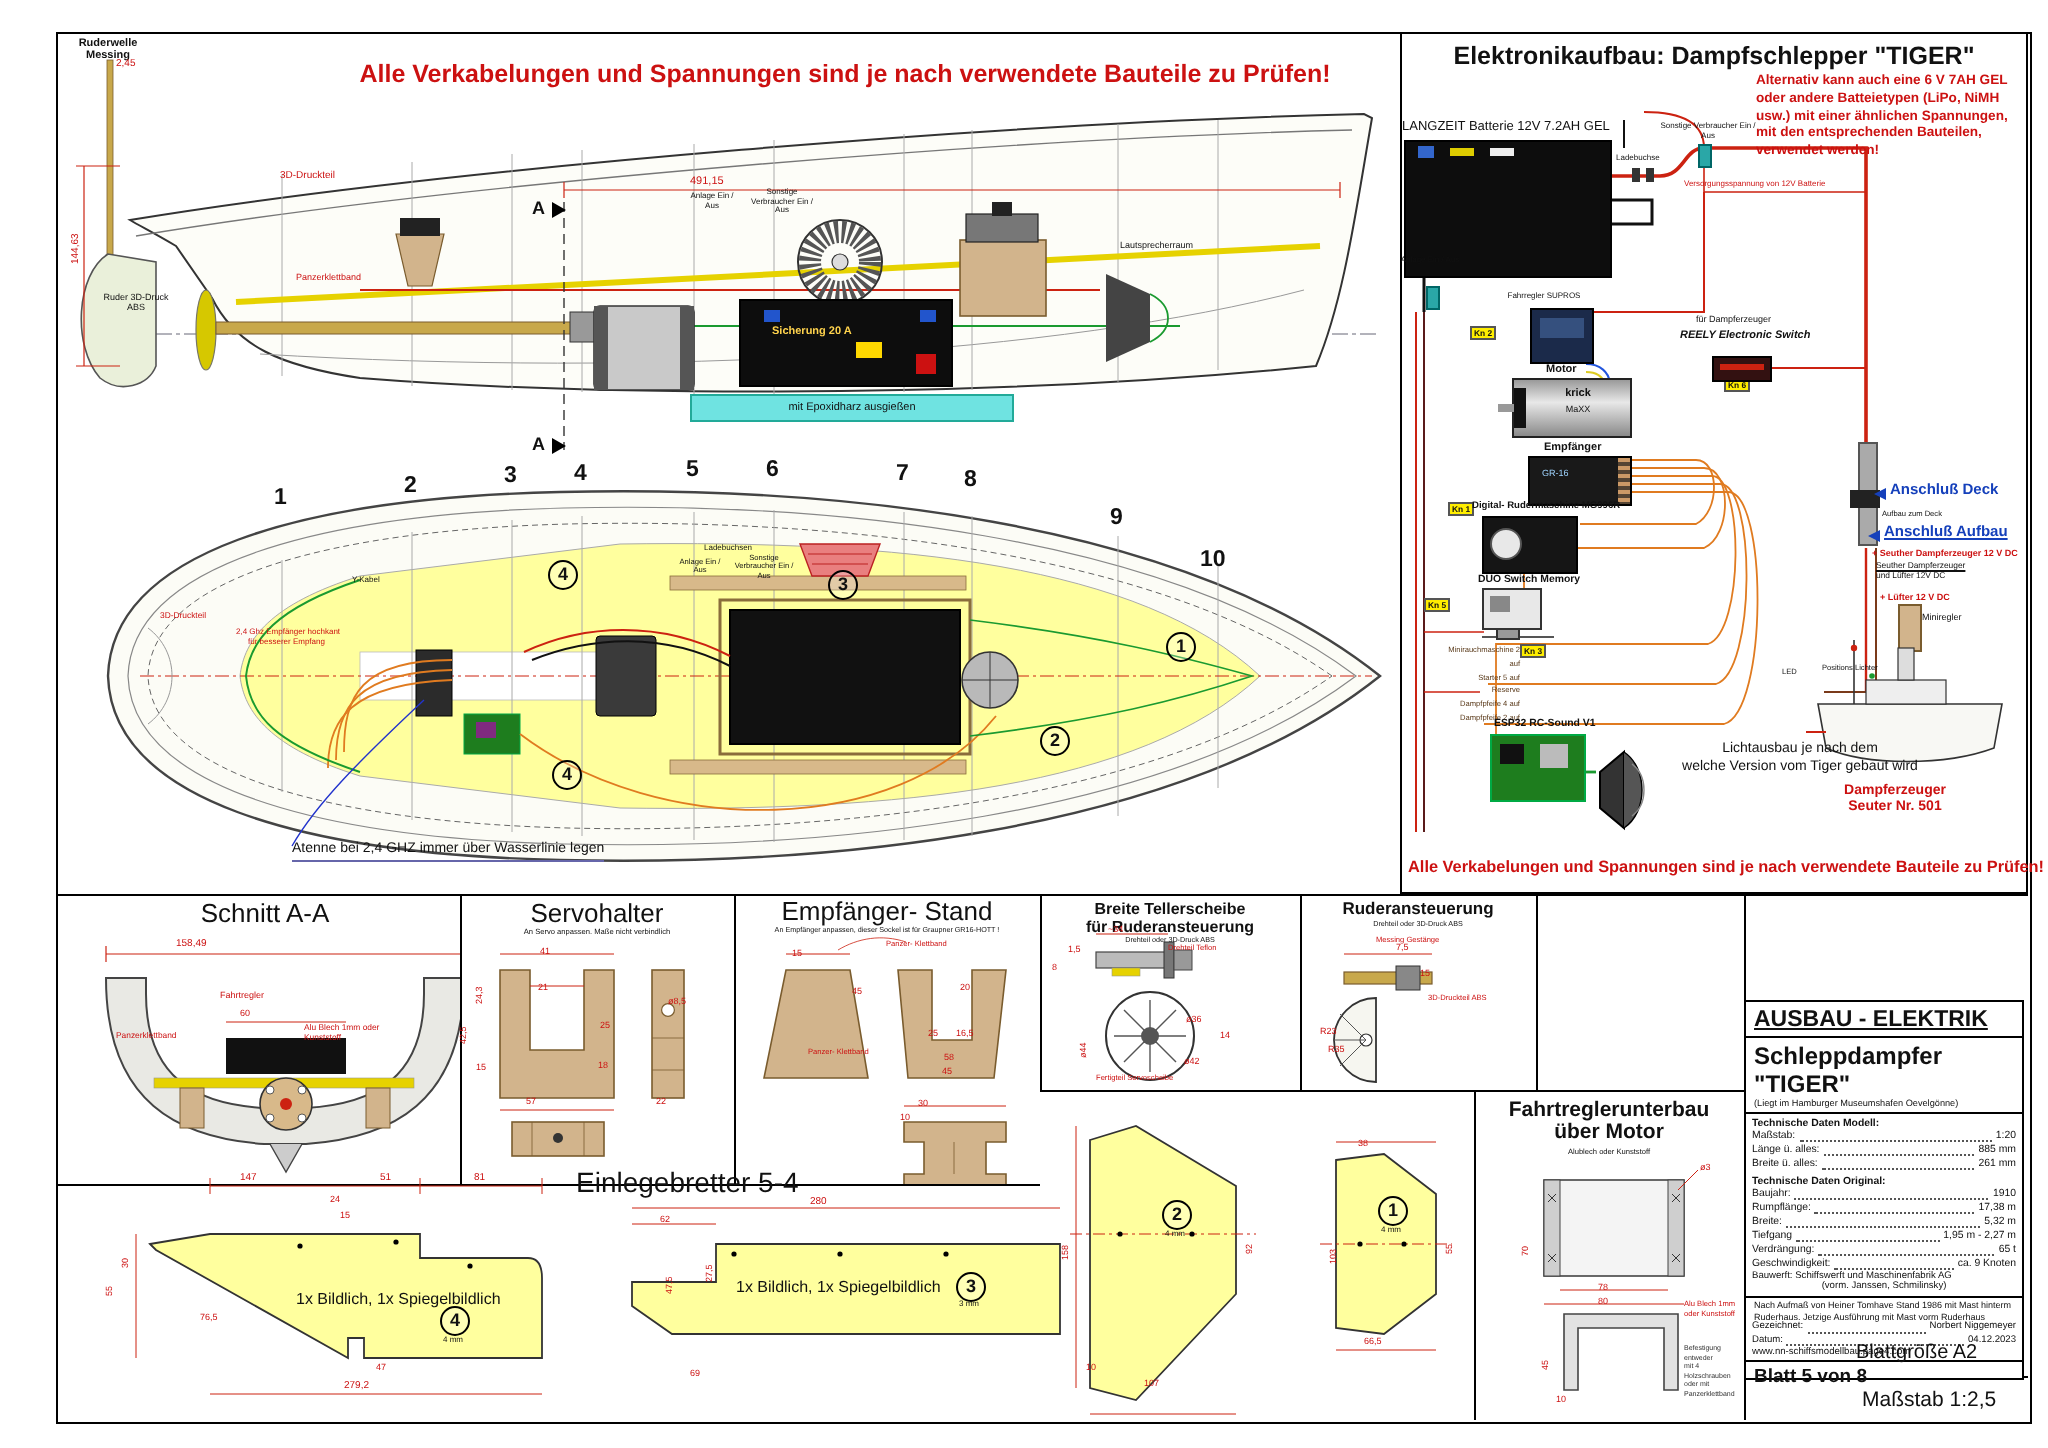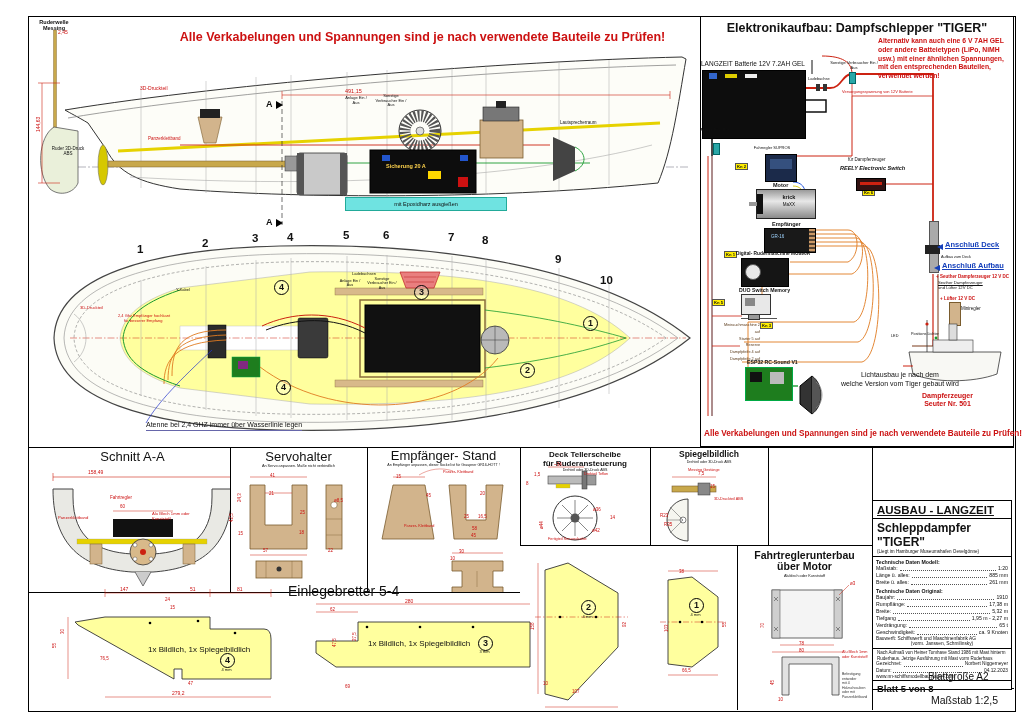--- a/index.html
+++ b/index.html
@@ -299,21 +299,21 @@
   </div>
   <svg style="left:798px;top:368px;" width="34" height="54" viewBox="0 0 34 54">
     <polygon points="2,18 14,8 14,46 2,36" fill="#333" stroke="#000"></polygon>
     <path d="M14,8 C26,16 26,38 14,46" fill="#555" stroke="#000" stroke-width="0.7"></path>
     <path d="M18,14 C26,20 26,34 18,40" fill="none" stroke="#888" stroke-width="0.7"></path>
   </svg>
 
   <div style="position:absolute;left:929px;top:221px;width:8px;height:50px;background:#aaa;border:0.5px solid #555;"></div>
   <div style="position:absolute;left:925px;top:245px;width:15px;height:9px;background:#222;"></div>
   <div class="tri-l" style="left:937px;top:244px;"></div>
-  <div class="t b blue" style="left:945px;top:241px;font-size:7.5px;text-decoration:underline;">Anschluß Deck</div>
+  <div class="t b blue" style="left:945px;top:241px;font-size:7.5px;">Anschluß Deck</div>
   <div class="t" style="left:941px;top:255px;font-size:3.8px;">Aufbau zum Deck</div>
   <div class="tri-l" style="left:934px;top:265px;"></div>
   <div class="t b blue" style="left:942px;top:262px;font-size:7.5px;text-decoration:underline;">Anschluß Aufbau</div>
   <div class="t b red" style="left:936px;top:274px;font-size:4.5px;">+ Seuther Dampferzeuger 12 V DC</div>
   <div class="t" style="left:938px;top:281px;font-size:4.2px;text-decoration:underline;">Seuther Dampferzeuger</div>
   <div class="t" style="left:938px;top:286px;font-size:4.2px;">und Lüfter 12V DC</div>
   <div class="t b red" style="left:940px;top:296px;font-size:4.5px;">+ Lüfter 12 V DC</div>
   <div style="position:absolute;left:949px;top:302px;width:10px;height:22px;background:#d2b48c;border:1px solid #7a5c2e;"></div>
   <div class="t" style="left:961px;top:306px;font-size:4.5px;">Miniregler</div>
 
@@ -402,21 +402,21 @@
   <div class="t red" style="left:396px;top:474px;font-size:4.5px;">15</div>
   <div class="t red" style="left:426px;top:493px;font-size:4.5px;">45</div>
   <div class="t red" style="left:480px;top:491px;font-size:4.5px;">20</div>
   <div class="t red" style="left:464px;top:514px;font-size:4.5px;">25</div>
   <div class="t red" style="left:478px;top:514px;font-size:4.5px;">16,5</div>
   <div class="t red" style="left:472px;top:526px;font-size:4.5px;">58</div>
   <div class="t red" style="left:471px;top:533px;font-size:4.5px;">45</div>
   <div class="t red" style="left:459px;top:549px;font-size:4.5px;">30</div>
   <div class="t red" style="left:450px;top:556px;font-size:4.5px;">10</div>
 
-  <div class="t b c" style="left:520px;top:450px;width:130px;font-size:8px;">Deck Tellerscheibe</div>
+  <div class="t b c" style="left:520px;top:450px;width:130px;font-size:8px;">Breite Tellerscheibe</div>
   <div class="t b c" style="left:520px;top:459px;width:130px;font-size:8px;">für Ruderansteuerung</div>
   <div class="t c" style="left:520px;top:468px;width:130px;font-size:3.6px;">Drehteil oder 3D-Druck ABS</div>
   <svg style="left:520px;top:447px;" width="130" height="98" viewBox="0 0 130 98">
     <rect x="28" y="29" width="36" height="8" fill="#bbb" stroke="#444" stroke-width="0.6"></rect>
     <rect x="62" y="24" width="5" height="18" fill="#777" stroke="#333" stroke-width="0.5"></rect>
     <rect x="67" y="28" width="9" height="10" fill="#999" stroke="#444" stroke-width="0.5"></rect>
     <rect x="36" y="37" width="14" height="4" fill="#e6d200" stroke="#998" stroke-width="0.3"></rect>
     <circle cx="55" cy="71" r="22" fill="#fff" stroke="#333" stroke-width="1"></circle>
     <g stroke="#555" stroke-width="0.7">
       <line x1="55" y1="53" x2="55" y2="89"></line>
@@ -430,21 +430,21 @@
   <div class="t red" style="left:554px;top:462px;font-size:4.5px;">~34</div>
   <div class="t red" style="left:584px;top:472px;font-size:3.8px;">Drehteil Teflon</div>
   <div class="t red" style="left:534px;top:472px;font-size:4.5px;">1,5</div>
   <div class="t red" style="left:526px;top:481px;font-size:4.5px;">8</div>
   <div class="t red" style="left:593px;top:507px;font-size:4.5px;">ø36</div>
   <div class="t red rot" style="left:539px;top:529px;font-size:4.5px;">ø44</div>
   <div class="t red" style="left:592px;top:528px;font-size:4.5px;">ø42</div>
   <div class="t red" style="left:610px;top:515px;font-size:4.5px;">14</div>
   <div class="t red" style="left:548px;top:537px;font-size:3.8px;">Fertigteil Servoscheibe</div>
 
-  <div class="t b c" style="left:650px;top:450px;width:118px;font-size:8.5px;">Spiegelbildlich</div>
+  <div class="t b c" style="left:650px;top:450px;width:118px;font-size:8.5px;">Ruderansteuerung</div>
   <div class="t c" style="left:650px;top:460px;width:118px;font-size:3.6px;">Drehteil oder 3D-Druck ABS</div>
   <svg style="left:650px;top:447px;" width="118" height="98" viewBox="0 0 118 98">
     <rect x="22" y="39" width="44" height="6" fill="#c8a84b" stroke="#7a5c2e" stroke-width="0.6"></rect>
     <rect x="48" y="36" width="12" height="12" fill="#888" stroke="#333" stroke-width="0.5"></rect>
     <path d="M38,52 A21,21 0 1 0 38,94 Z" fill="#f6f6f0" stroke="#333" stroke-width="0.9"></path>
     <circle cx="33" cy="73" r="3" fill="#fff" stroke="#333" stroke-width="0.6"></circle>
     <line x1="33" y1="73" x2="20" y2="60" stroke="#555" stroke-width="0.5"></line>
     <line x1="33" y1="73" x2="17" y2="73" stroke="#555" stroke-width="0.5"></line>
     <line x1="33" y1="73" x2="20" y2="86" stroke="#555" stroke-width="0.5"></line>
     <line x1="22" y1="30" x2="66" y2="30" stroke="#cc2211" stroke-width="0.5"></line>
@@ -552,21 +552,21 @@
   <div class="t red" style="left:543px;top:681px;font-size:4.5px;">10</div>
   <div class="t red rot" style="left:622px;top:627px;font-size:4.5px;">92</div>
   <span class="circ" style="left:689px;top:598px;">1</span>
   <div class="t c" style="left:687px;top:613px;width:17px;font-size:4px;">4 mm</div>
   <div class="t red" style="left:679px;top:569px;font-size:4.5px;">38</div>
   <div class="t red rot" style="left:664px;top:632px;font-size:4.5px;">103</div>
   <div class="t red rot" style="left:722px;top:627px;font-size:4.5px;">55</div>
   <div class="t red" style="left:682px;top:668px;font-size:4.5px;">66,5</div>
 
   <div id="tblock">
-    <div class="hd">AUSBAU - LANGZEIT</div>
+    <div class="hd">AUSBAU - ELEKTRIK</div>
     <div class="ship">Schleppdampfer "TIGER"</div>
     <div class="sub">(Liegt im Hamburger Museumshafen Oevelgönne)</div>
     <div class="sec b">Technische Daten Modell:</div>
     <div class="tb-row">
         <span>Maßstab:</span>
         <span class="dots"></span>
         <span>1:20</span>
       </div>
     <div class="tb-row">
         <span>Länge ü. alles:</span>

